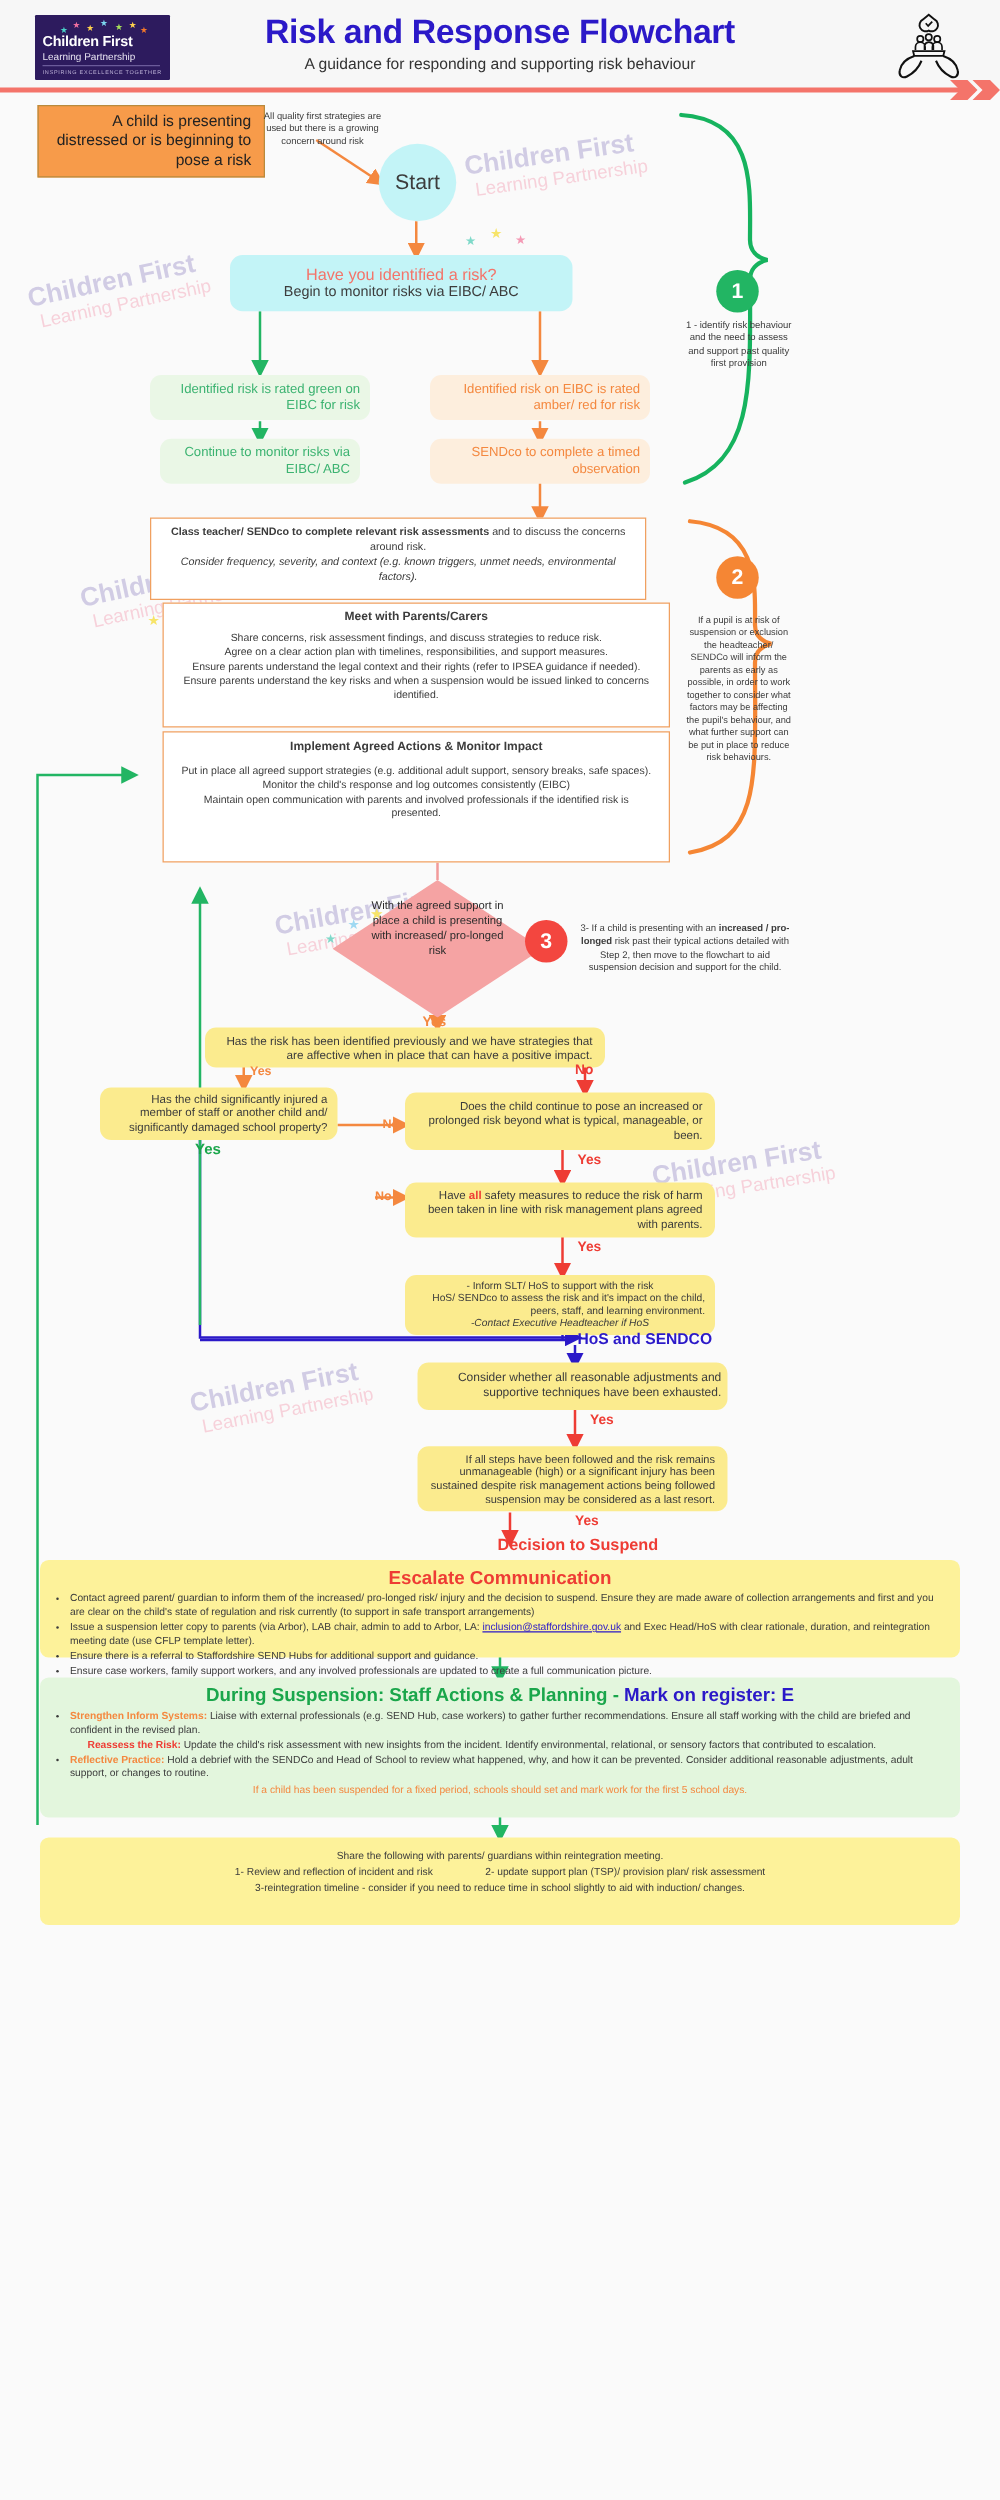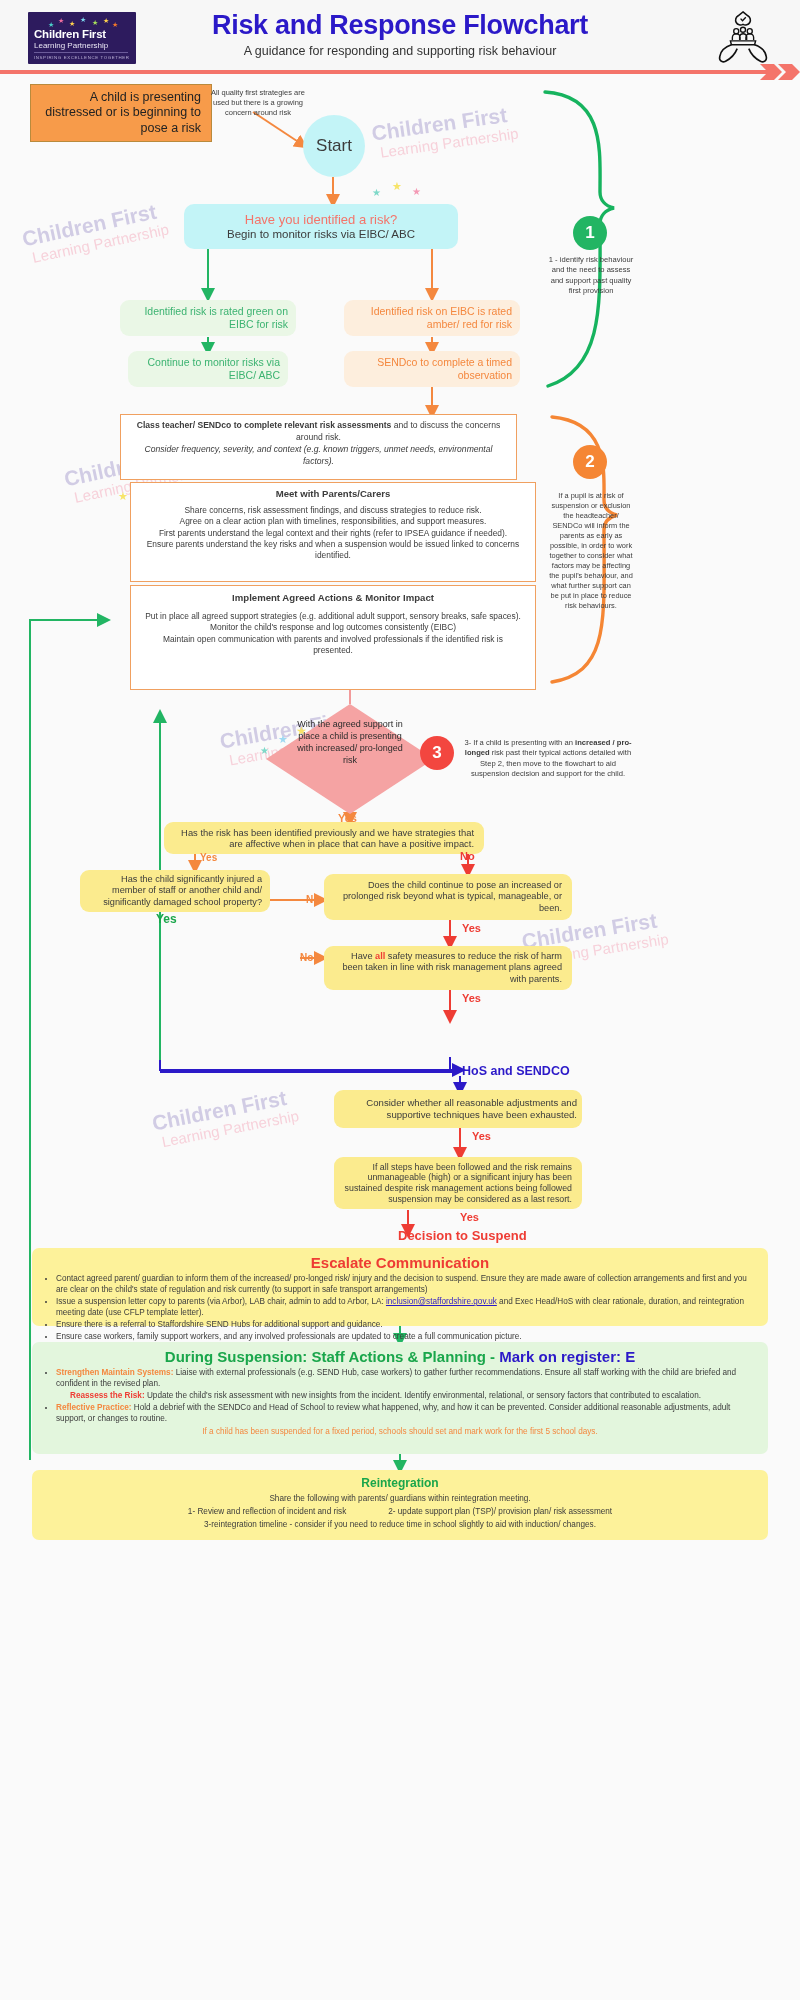--- a/index.html
+++ b/index.html
@@ -254,21 +254,21 @@
     <div class="mini" style="font-size:8.6px; line-height:1.38;">
       <b class="strong">Class teacher/ SENDco to complete relevant risk assessments</b><span> and to discuss the concerns around risk.</span><br>
       <i class="em">Consider frequency, severity, and context (e.g. known triggers, unmet needs, environmental factors).</i>
     </div>
   </div>
 
   <div class="white-outline" style="position:absolute; left:130px; top:482px; width:406px; height:100px; padding:5px 12px; text-align:center;">
     <div class="sec-title" style="font-size:9.6px; margin-bottom:6px;">Meet with Parents/Carers</div>
     <div class="mini" style="font-size:8.4px;">Share concerns, risk assessment findings, and discuss strategies to reduce risk.</div>
     <div class="mini" style="font-size:8.4px;">Agree on a clear action plan with timelines, responsibilities, and support measures.</div>
-    <div class="mini" style="font-size:8.4px;">First parents understand the legal context and their rights (refer to IPSEA guidance if needed).</div>
+    <div class="mini" style="font-size:8.4px;">Ensure parents understand the legal context and their rights (refer to IPSEA guidance if needed).</div>
     <div class="mini" style="font-size:8.4px;">Ensure parents understand the key risks and when a suspension would be issued linked to concerns identified.</div>
   </div>
 
   <div class="white-outline" style="position:absolute; left:130px; top:585px; width:406px; height:105px; padding:6px 12px; text-align:center;">
     <div class="sec-title" style="font-size:9.6px; margin-bottom:8px;">Implement Agreed Actions &amp; Monitor Impact</div>
     <div class="mini" style="font-size:8.4px;">Put in place all agreed support strategies (e.g. additional adult support, sensory breaks, safe spaces).</div>
     <div class="mini" style="font-size:8.4px;">Monitor the child's response and log outcomes consistently (EIBC)</div>
     <div class="mini" style="font-size:8.4px;">Maintain open communication with parents and involved professionals if the identified risk is presented.</div>
   </div>
 
@@ -306,20 +306,25 @@
   <div class="lbl lbl-orange" style="left:300px; top:952px; font-size:10px;">No</div>
 
   <div class="box yellow-box" style="left:324px; top:946px; width:248px; height:44px; font-size:9.2px; padding:2px 10px;">
     <div>
       <span>Have </span><b class="strong" style="color:#ee3c34;">all</b><span> safety measures to reduce the risk of harm been taken in line with risk management plans agreed with parents.</span>
     </div>
   </div>
 
   <div class="lbl lbl-red" style="left:462px; top:992px; font-size:11px;">Yes</div>
 
+  <div class="box yellow-box" style="left:324px; top:1020px; width:248px; height:48px; font-size:8.2px; padding:3px 8px; flex-direction:column;">
+    <div>- Inform SLT/ HoS to support with the risk</div>
+    <div>HoS/ SENDco to assess the risk and it's impact on the child, peers, staff, and learning environment.</div>
+    <div style="font-style:italic;">-Contact Executive Headteacher if HoS</div>
+  </div>
 
   <div class="lbl lbl-blue" style="left:462px; top:1064px; font-size:12.5px;">HoS and SENDCO</div>
 
   <div class="box yellow-box" style="left:334px; top:1090px; width:248px; height:38px; font-size:9.6px; padding:2px 5px;">Consider whether all reasonable adjustments and supportive techniques have been exhausted.</div>
 
   <div class="lbl lbl-red" style="left:472px; top:1130px; font-size:11px;">Yes</div>
 
   <div class="box yellow-box" style="left:334px; top:1157px; width:248px; height:52px; font-size:8.8px; padding:3px 10px;">If all steps have been followed and the risk remains unmanageable (high) or a significant injury has been sustained despite risk management actions being followed suspension may be considered as a last resort.</div>
 
   <div class="lbl lbl-red" style="left:460px; top:1211px; font-size:11px;">Yes</div>
@@ -333,29 +338,28 @@
       <li>Ensure there is a referral to Staffordshire SEND Hubs for additional support and guidance.</li>
       <li>Ensure case workers, family support workers, and any involved professionals are updated to create a full communication picture.</li>
     </ul>
   </div>
 
   <div class="bulletbox green-pale" style="left:32px; top:1342px; width:736px; height:112px;">
     <div class="sec-title">
       <span style="color:#1aa64b;">During Suspension: Staff Actions &amp; Planning - </span><span style="color:#2b19c8;">Mark on register: E</span>
     </div>
     <ul>
-      <li><b class="strong" style="color:#f4883f;">Strengthen Maintain Systems:</b><span> Liaise with external professionals (e.g. SEND Hub, case workers) to gather further recommendations. Ensure all staff working with the child are briefed and confident in the revised plan.</span></li>
+      <li><b class="strong" style="color:#f4883f;">Strengthen Inform Systems:</b><span> Liaise with external professionals (e.g. SEND Hub, case workers) to gather further recommendations. Ensure all staff working with the child are briefed and confident in the revised plan.</span></li>
       <li style="list-style:none; margin-left:14px;"><b class="strong" style="color:#ee3c34;">Reassess the Risk:</b><span> Update the child's risk assessment with new insights from the incident. Identify environmental, relational, or sensory factors that contributed to escalation.</span></li>
       <li><b class="strong" style="color:#f4883f;">Reflective Practice:</b><span> Hold a debrief with the SENDCo and Head of School to review what happened, why, and how it can be prevented. Consider additional reasonable adjustments, adult support, or changes to routine.</span></li>
     </ul>
     <div class="mini" style="text-align:center; color:#f4883f; font-size:8.2px; margin-top:2px;">If a child has been suspended for a fixed period, schools should set and mark work for the first 5 school days.</div>
   </div>
 
   <div class="bulletbox yellow-pale" style="left:32px; top:1470px; width:736px; height:70px; text-align:center;">
-    <div class="sec-title" style="color:#1aa64b; font-size:12px;">Reintegration</div>
     <div class="mini" style="margin-top:3px;">Share the following with parents/ guardians within reintegration meeting.</div>
     <div style="display:flex; justify-content:center; gap:42px; margin-top:2px;">
       <div class="mini">1- Review and reflection of incident and risk</div>
       <div class="mini">2- update support plan (TSP)/ provision plan/ risk assessment</div>
     </div>
     <div class="mini" style="margin-top:2px;">3-reintegration timeline - consider if you need to reduce time in school slightly to aid with induction/ changes.</div>
   </div>
 
 </div>
 

